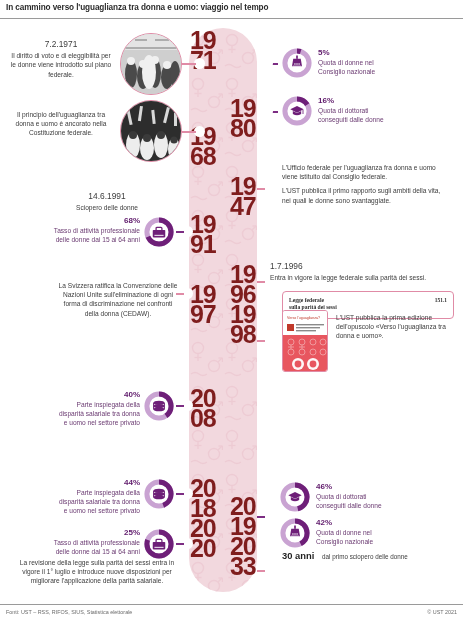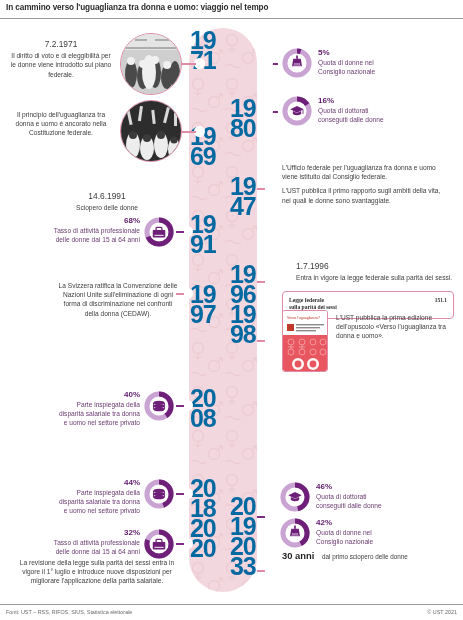--- a/index.html
+++ b/index.html
@@ -33,21 +33,21 @@
     overflow: hidden;
   }
   .band-pattern {
     position: absolute; inset: 0;
     opacity: 0.5;
   }
 
   .years { position: absolute; left: 189px; top: 28px; width: 80px; height: 564px; }
   .yr {
     position: absolute;
-    color: #0369a1;
+    color: #7f1d1d;
     font-weight: 700;
     font-size: 25px;
     line-height: 20px;
     letter-spacing: -1.2px;
     font-family: "Liberation Sans", sans-serif;
   }
   .yr span { display:block; }
   .yr.left  { left: 1px;  text-align: left; }
   .yr.right { left: 41px; text-align: left; }
 
@@ -158,21 +158,21 @@
   <div class="yr left" style="top:2px">
       <span>19</span>
       <span>71</span>
     </div>
   <div class="yr right" style="top:70px">
       <span>19</span>
       <span>80</span>
     </div>
   <div class="yr left" style="top:98px">
       <span>19</span>
-      <span>69</span>
+      <span>68</span>
     </div>
   <div class="yr right" style="top:148px">
       <span>19</span>
       <span>47</span>
     </div>
   <div class="yr left" style="top:186px">
       <span>19</span>
       <span>91</span>
     </div>
   <div class="yr right" style="top:236px">
@@ -336,21 +336,21 @@
       <path d="M-3.5 -2.5 v-2 a1.2 1.2 0 0 1 1.2 -1.2 h4.6 a1.2 1.2 0 0 1 1.2 1.2 v2" fill="none" stroke="#6e1f78" stroke-width="1.5"></path>
       <rect x="-5.5" y="3.4" width="11" height="1.3" fill="#e8dcec"></rect>
     </g>
   </svg>
 </div>
 <div class="node node-purple" style="left:182px; top:226px;"></div>
 <div class="stem stem-purple" style="left:176px; top:231px; width:8px;"></div>
 
 <div class="node node-pink" style="left:262px; top:276px;"></div>
 <div class="stem stem-pink" style="left:257px; top:281px; width:8px;"></div>
-<div class="tb l" style="left:296px; top:262px; width:168px;">
+<div class="tb l" style="left:270px; top:262px; width:168px;">
   <span class="date">1.7.1996</span>
   <p>Entra in vigore la legge federale sulla parità dei sessi.</p>
 </div>
 <div class="lawbox" style="left:282px; top:291px; width:172px; height:28px;">
   <div class="ltitle">
     <span>Legge federale</span><br>
     <span>sulla parità dei sessi</span><br>
     <span>(LPar)</span>
   </div>
   <div class="lnum">151.1</div>
@@ -471,21 +471,21 @@
     </g>
   </svg>
 </div>
 <div class="stat-txt l" style="left:316px; top:518px; width:134px;">
   <span class="pct">42%</span>
   <span class="lbl">Quota di donne nel</span>
   <span class="lbl">Consiglio nazionale</span>
 </div>
 
 <div class="stat-txt r" style="left:28px; top:528px; width:112px;">
-  <span class="pct">32%</span>
+  <span class="pct">25%</span>
   <span class="lbl">Tasso di attività professionale</span>
   <span class="lbl">delle donne dai 15 ai 64 anni</span>
 </div>
 <div class="donut" style="left:144px; top:529px;">
   <svg width="30" height="30" viewBox="0 0 36 36">
     <circle cx="18" cy="18" r="14.5" fill="none" stroke="#c9a3d2" stroke-width="6"></circle>
     <circle cx="18" cy="18" r="14.5" fill="none" stroke="#6e1f78" stroke-width="6" stroke-dasharray="72.9 18.2" transform="rotate(-90 18 18)"></circle>
     <g fill="#6e1f78" transform="translate(18,18)">
       <rect x="-7.5" y="-2.5" width="15" height="9" rx="1"></rect>
       <path d="M-3.5 -2.5 v-2 a1.2 1.2 0 0 1 1.2 -1.2 h4.6 a1.2 1.2 0 0 1 1.2 1.2 v2" fill="none" stroke="#6e1f78" stroke-width="1.5"></path>

